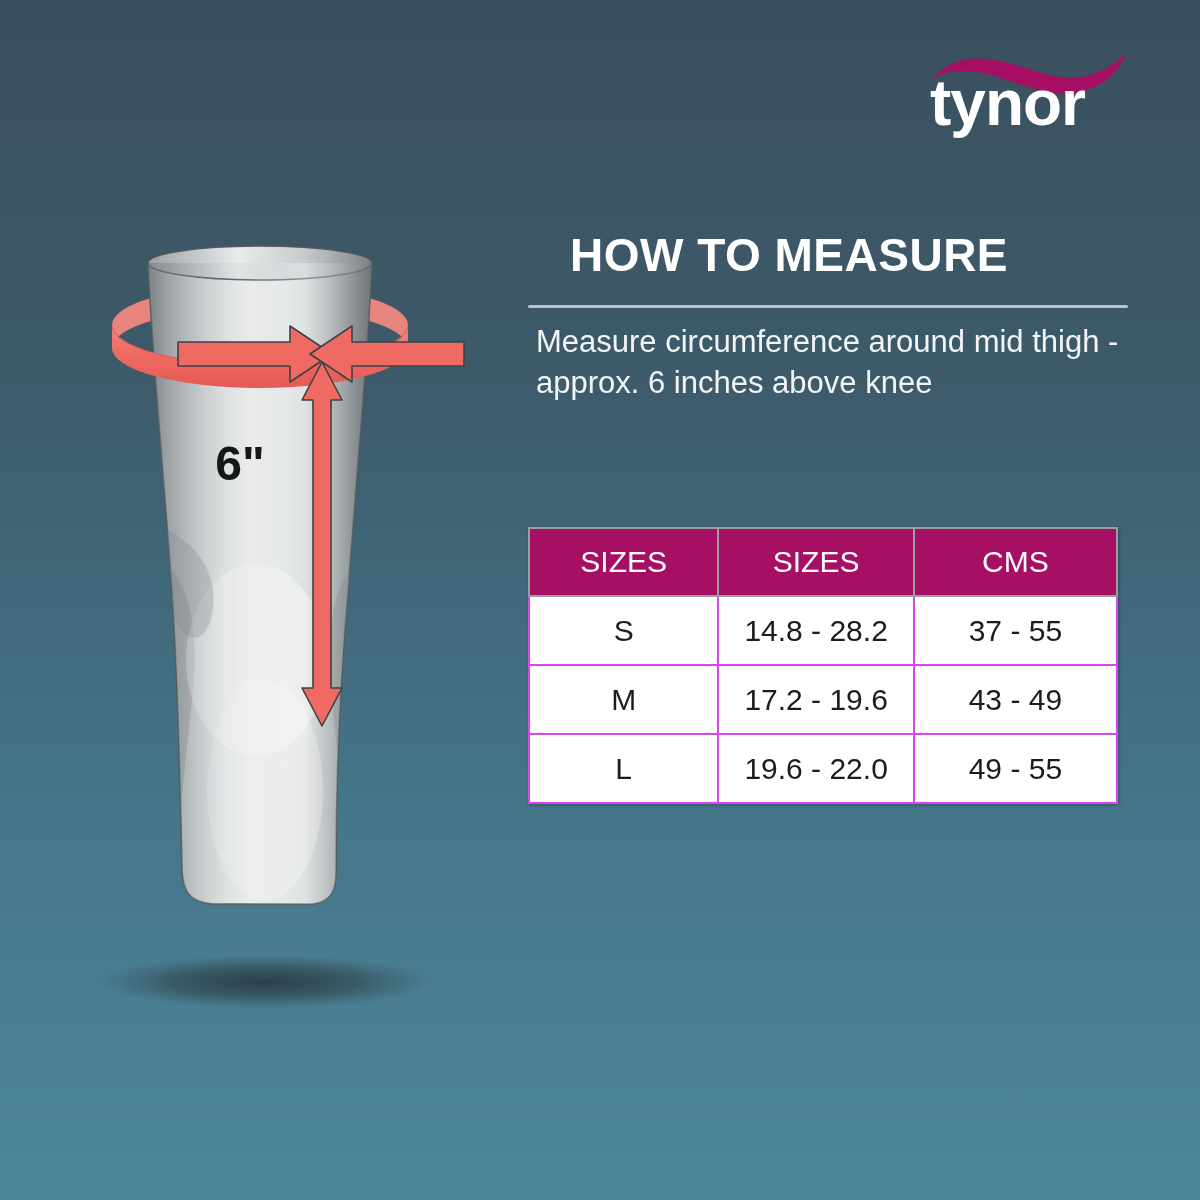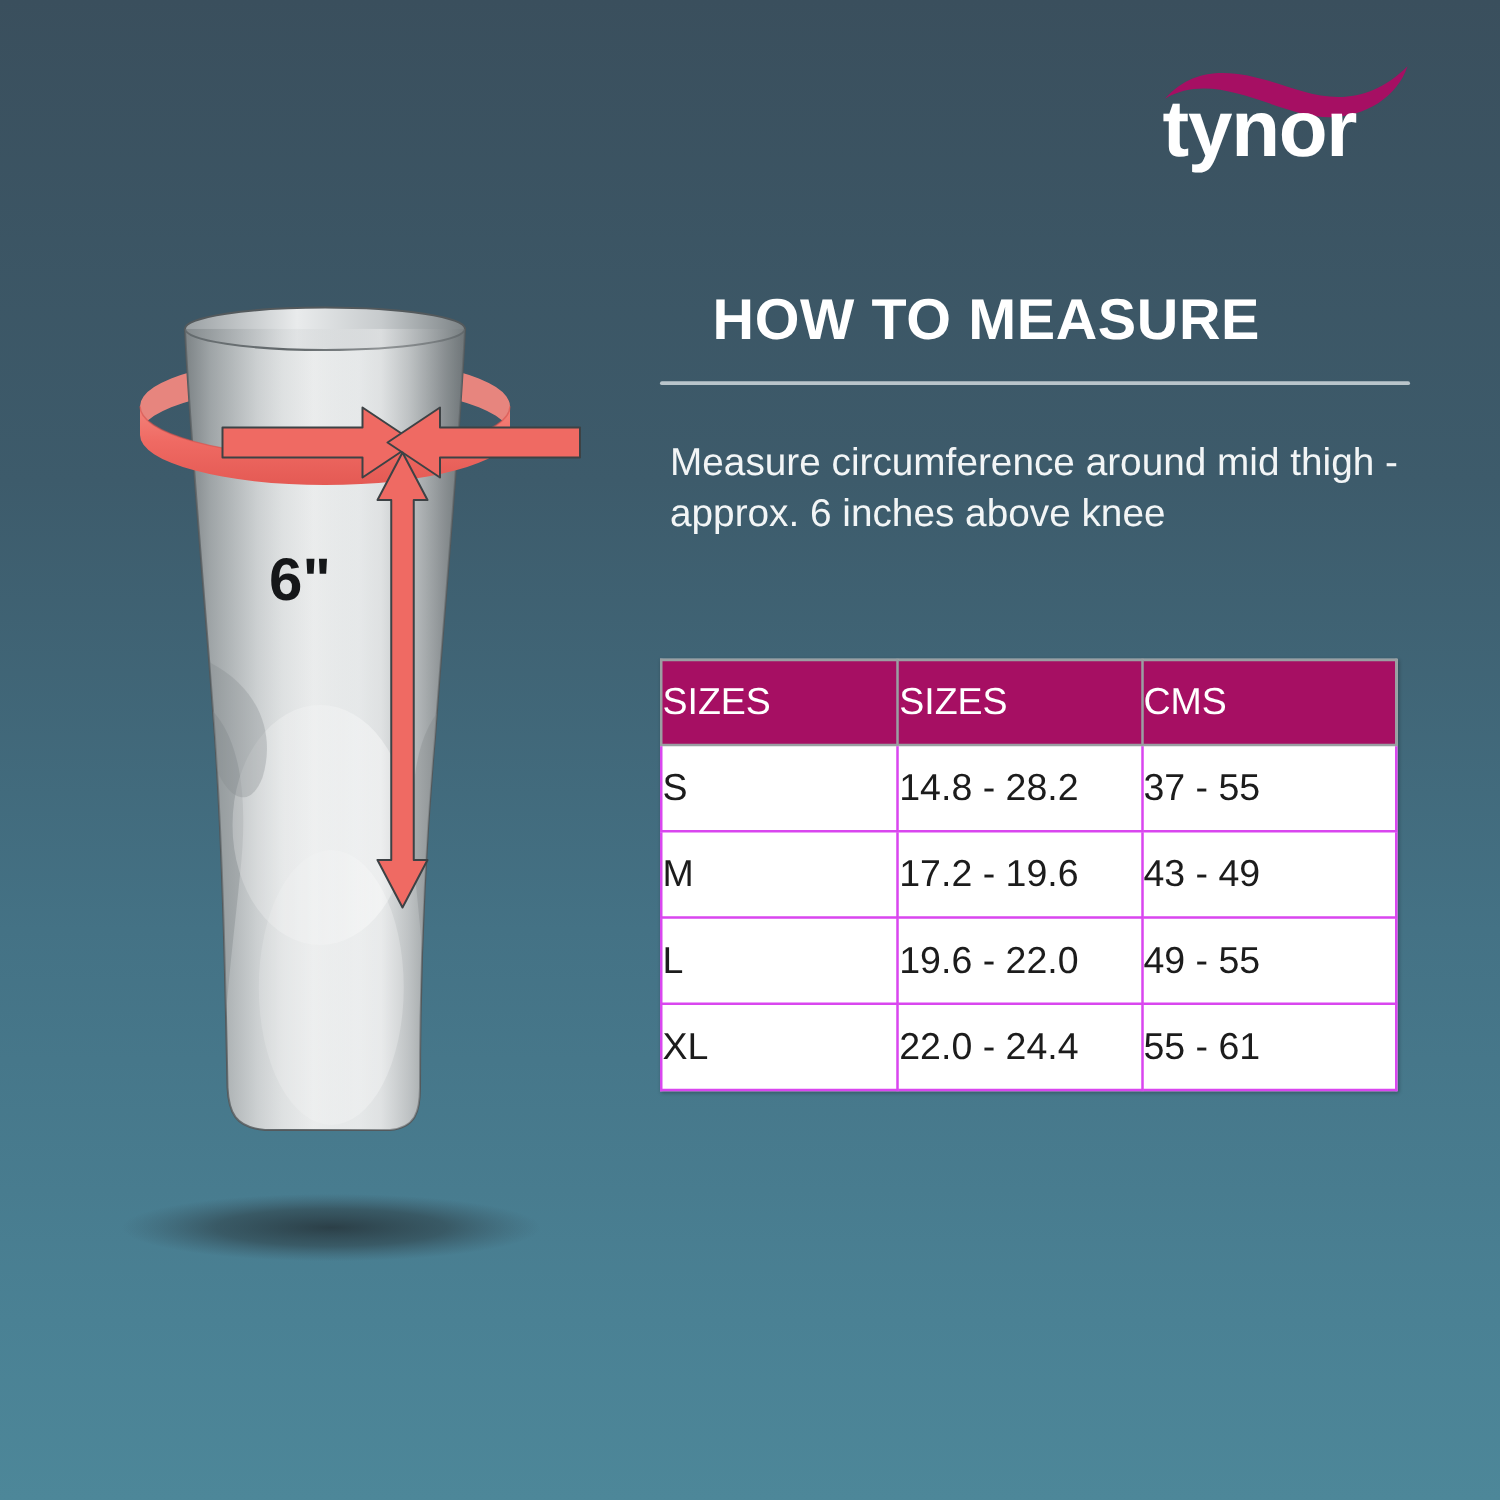--- a/index.html
+++ b/index.html
@@ -25,33 +25,33 @@
     position:absolute; left:570px; top:231px;
     font-size:46px; font-weight:bold; color:#ffffff;
     letter-spacing:0.5px; line-height:1.05;
   }
   #divider {
     position:absolute; left:528px; top:305px; width:600px; height:3px;
     background:#b9c5cb; border-radius:2px;
   }
   #subtitle {
     position:absolute; left:536px; top:322px; width:600px;
-    font-size:31px; color:#f2f5f6; line-height:1.32; font-weight:normal;margin-top:28px;
+    font-size:31px; color:#f2f5f6; line-height:1.32; font-weight:normal;
   }
 
   
   #size-table {
     position:absolute; left:528px; top:527px; width:590px;
     border-collapse:collapse;
     background:#ffffff;
     box-shadow:1px 1px 3px rgba(0,0,0,0.28);
   }
   #size-table th, #size-table td {
     border:2px solid #d946ef;
-    text-align:left;
+    text-align:center;
     font-size:30px;
     color:#1c1c1c;
     font-weight:normal;
     height:69px;
     vertical-align:middle;
   }
   #size-table thead th {
     background:#a60f63;
     color:#ffffff;
     font-size:30px;
@@ -190,19 +190,14 @@
     <tr>
       <td>M</td>
       <td>17.2 - 19.6</td>
       <td>43 - 49</td>
     </tr>
     <tr>
       <td>L</td>
       <td>19.6 - 22.0</td>
       <td>49 - 55</td>
     </tr>
-    <tr>
-      <td>XL</td>
-      <td>22.0 - 24.4</td>
-      <td>55 - 61</td>
-    </tr>
   </tbody>
 </table>
 
 </body></html>

